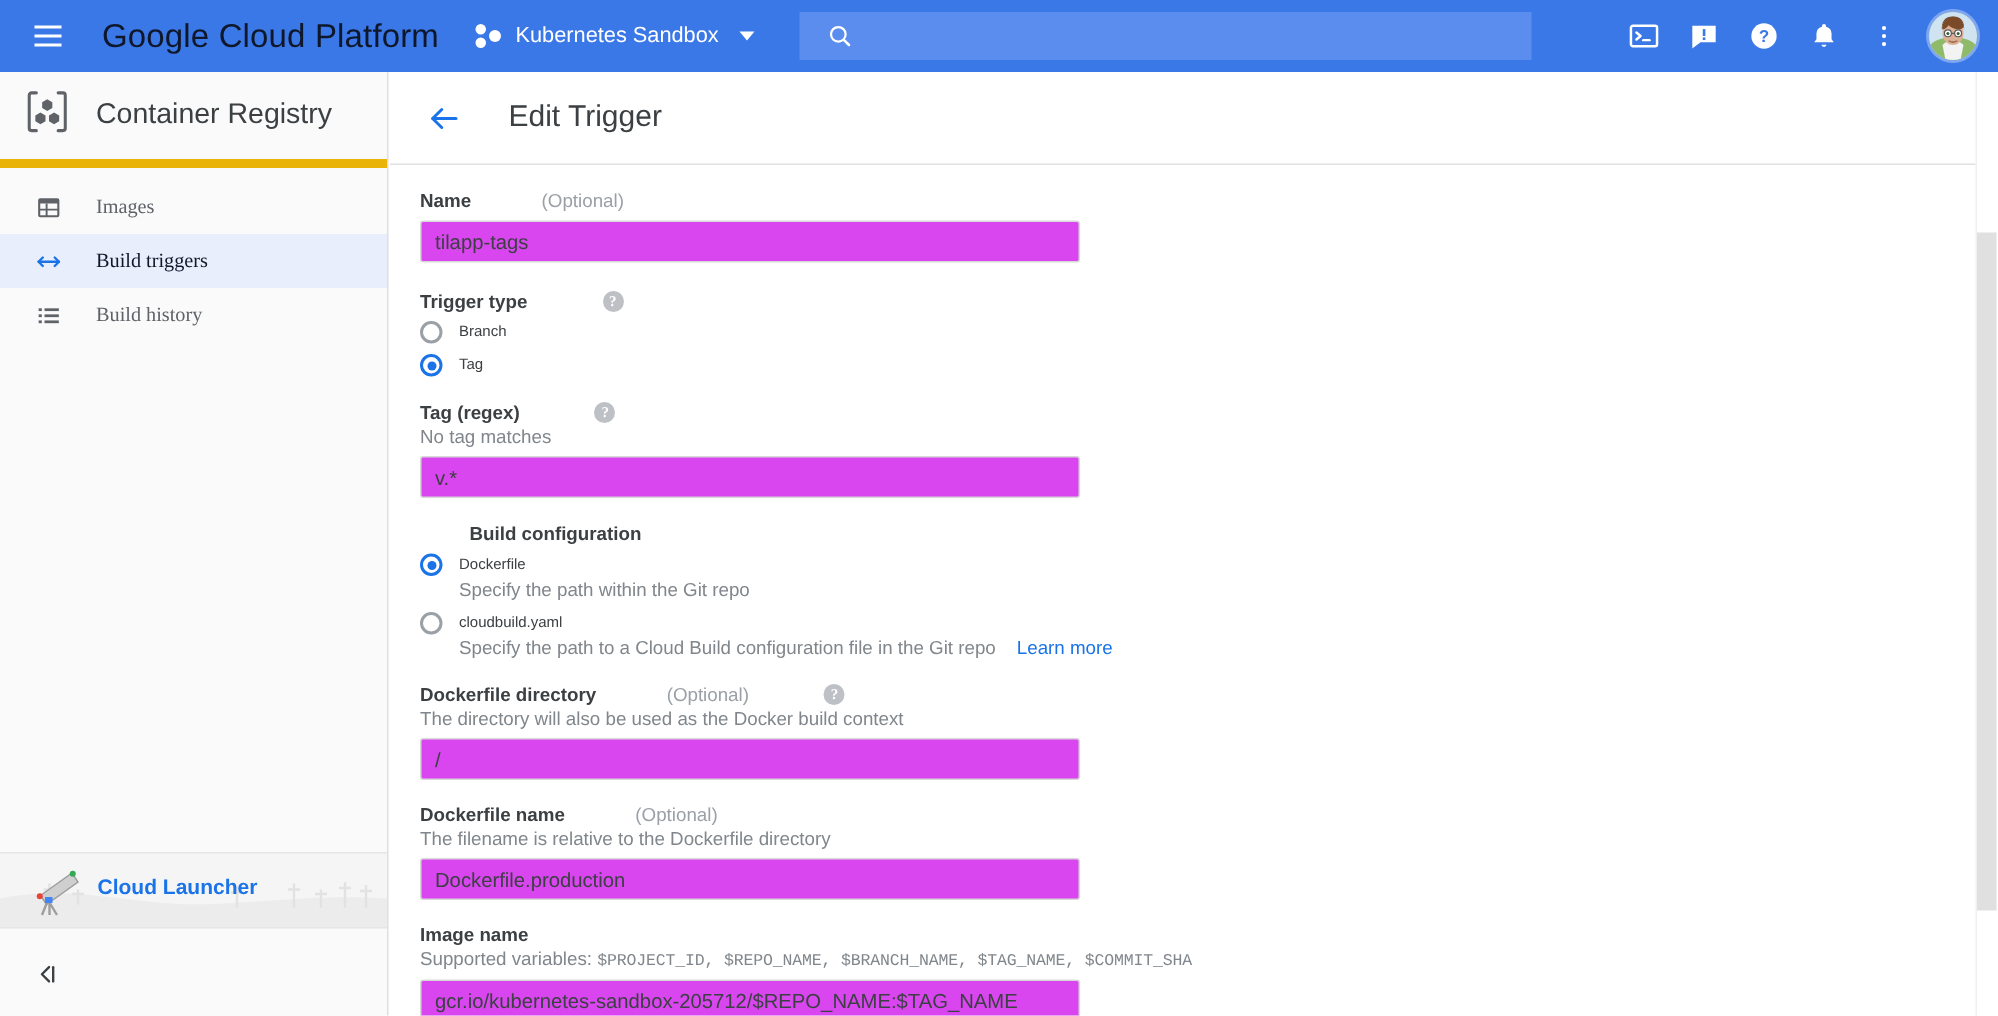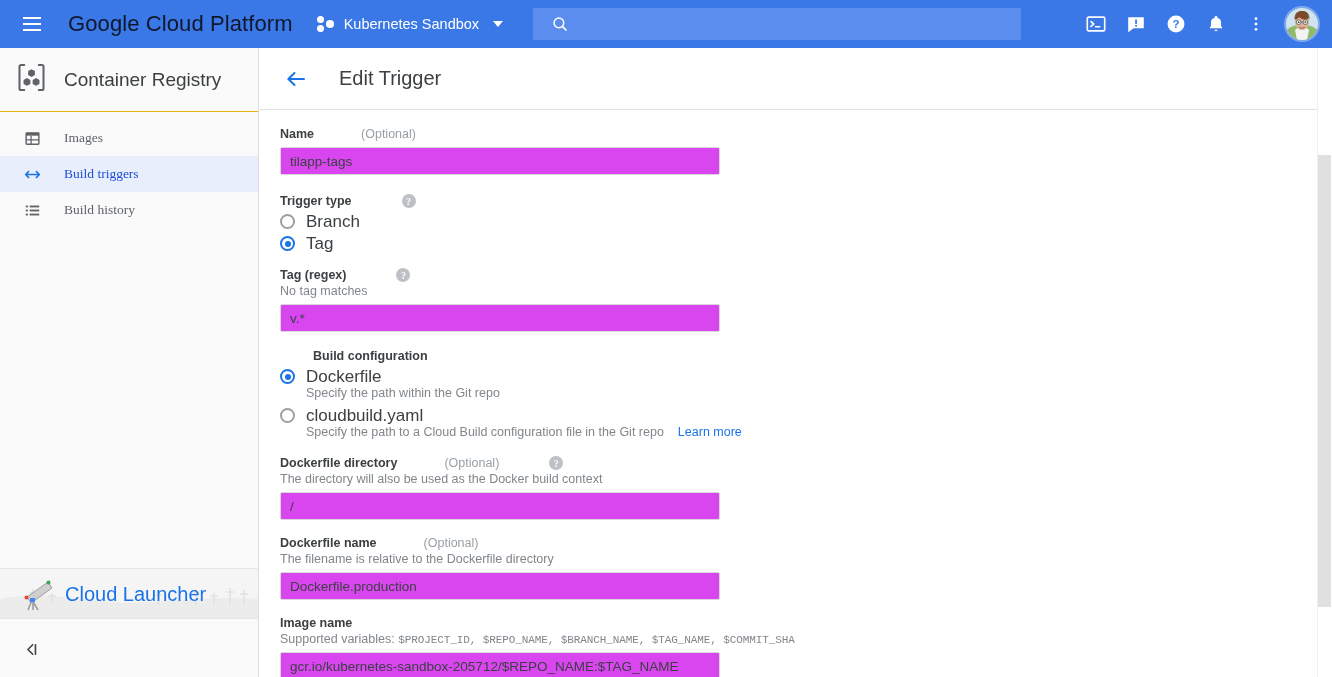--- a/index.html
+++ b/index.html
@@ -103,51 +103,51 @@
     position: absolute; top: 48px; left: 0;
     width: 259px; height: 629px;
     background: #fafafa;
     border-right: 1px solid #e0e0e0;
     z-index: 20;
   }
   .product-head {
     height: 64px;
     display: flex; align-items: center;
     padding-left: 16px;
-    border-bottom: 1px solid #eab308;
+    border-bottom: 6px solid #eab308;
   }
   .product-title {
     font-size: 19px; color: #3c4043;
     margin-left: 17px; white-space: nowrap;
     font-weight: 400;
   }
   .nav { padding-top: 8px; font-family: Liberation Serif, serif; }
   .nav-item {
     height: 36px; display: flex; align-items: center;
     padding-left: 22px; cursor: pointer;
     color: #5f6368; font-size: 13.5px;
   }
   .nav-item .nav-ico {
     width: 20px; display: flex; align-items: center; justify-content: center;
     margin-right: 22px;
   }
   .nav-item.active { background: #e8eefb; color: #1a73e8; }
-  .nav-item.active .nav-label { color: #1d4ed8; }
+  .nav-item.active .nav-label { color: #0f172a; }
 
   .launcher {
     position: absolute; bottom: 58px; left: 0;
     width: 258px; height: 51px;
     background: #f5f5f5;
     border-top: 1px solid #e6e6e6;
     border-bottom: 1px solid #e6e6e6;
     overflow: hidden;
   }
   .launcher-label {
     position: absolute; left: 65px; top: 14px;
-    color: #1a73e8; font-size: 20px; font-weight: 400;
+    color: #1a73e8; font-size: 14px; font-weight: 700;
     cursor: pointer; z-index: 3;
   }
   .collapse-row {
     position: absolute; bottom: 0; left: 0;
     width: 258px; height: 56px;
     display: flex; align-items: center; padding-left: 22px;
     background: #fafafa;
   }
 
   
@@ -212,21 +212,21 @@
     width: 15px; height: 15px; border-radius: 50%;
     border: 2px solid #9aa0a6; background: #fff;
     position: relative; margin-right: 11px; flex: none;
   }
   .radio.on { border-color: #1a73e8; }
   .radio.on::after {
     content: ""; position: absolute;
     left: 2.5px; top: 2.5px; width: 6px; height: 6px;
     border-radius: 50%; background: #1a73e8;
   }
-  .radio-label { font-size: 17px; color: #3c4043; }
+  .radio-label { font-size: 10px; color: #3c4043; }
   .radio-desc {
     font-size: 12.5px; color: #80868b;
     margin-left: 26px; margin-top: 1px;
     display: flex; align-items: center;
   }
   .link { color: #1a73e8; cursor: pointer; margin-left: 14px; }
   .sec-title {
     font-size: 12.5px; font-weight: 700; color: #3c4043; margin-left: 33px;
   }
 

